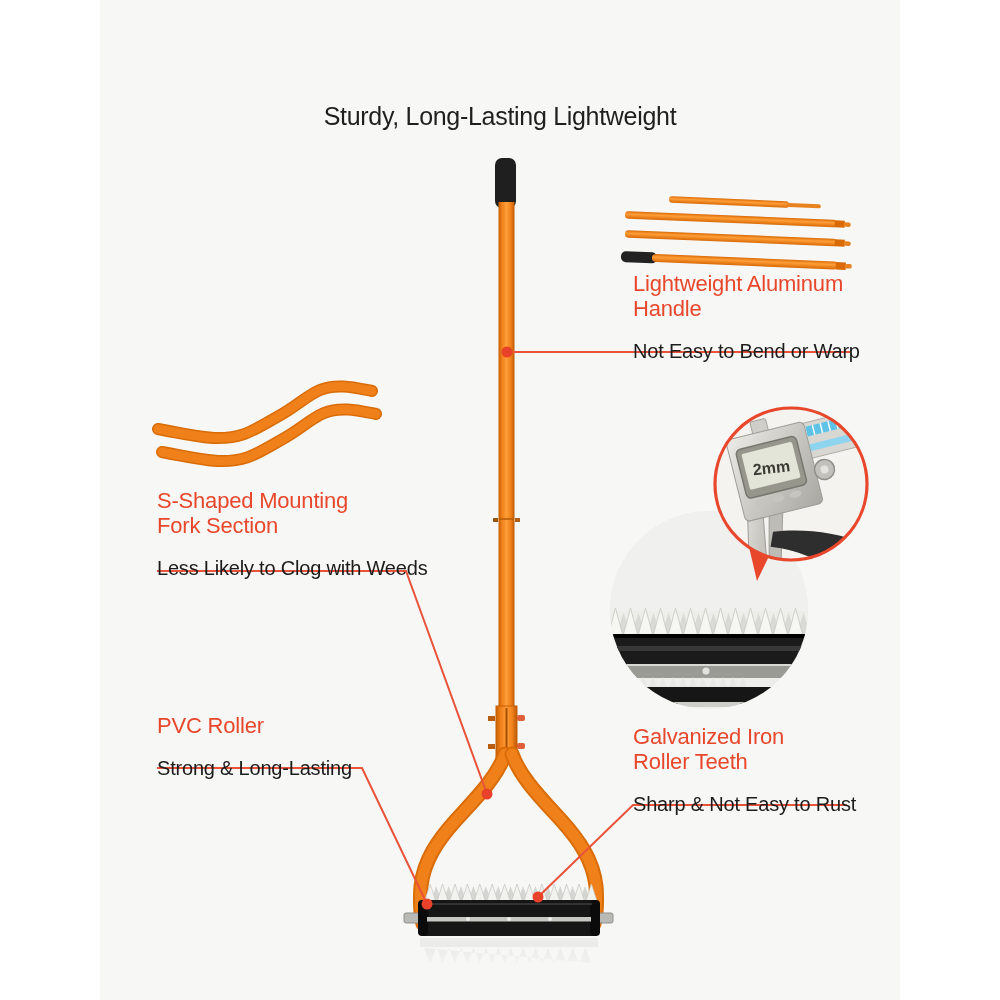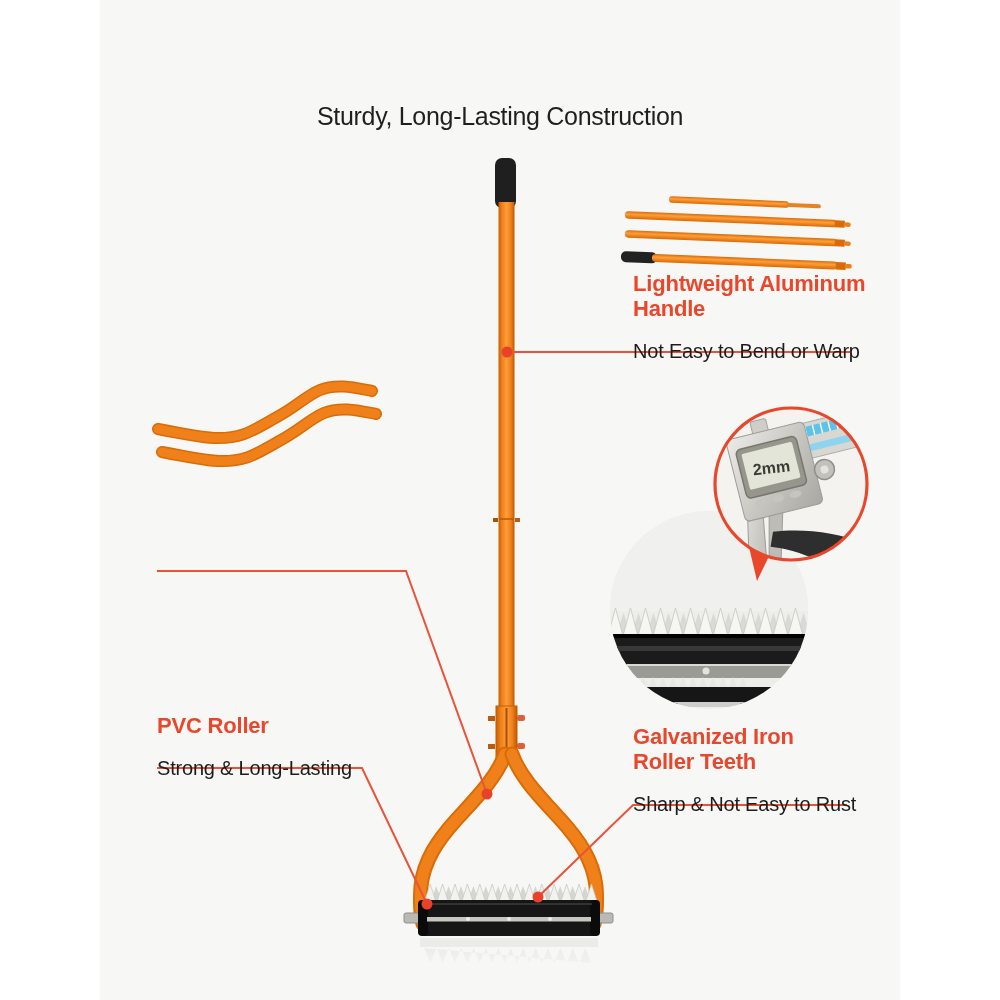--- a/index.html
+++ b/index.html
@@ -12,21 +12,21 @@
   .txt{position:absolute;}
   #title{
     left:100px;top:38px;width:800px;text-align:center;
     font-size:46px;font-weight:800;letter-spacing:-1.5px;color:#141414;line-height:52px;
   }
   #subtitle{
     left:100px;top:101px;width:800px;text-align:center;
     font-size:25px;font-weight:400;color:#1f1f1f;line-height:30px;letter-spacing:-0.3px;
   }
   .callout .head{
-    color:#E8472B;font-size:22px;font-weight:700;line-height:25px;letter-spacing:-0.2px;
+    color:#E8472B;font-size:22px;font-weight:400;line-height:25px;letter-spacing:-0.2px;
   }
   .callout .body{
     color:#1c1c1c;font-size:20px;font-weight:400;line-height:23px;margin-top:19px;white-space:nowrap;letter-spacing:-0.2px;
   }
   #co-aluminum{left:633px;top:271px;} #co-aluminum .head{width:252px;}
   #co-fork{left:157px;top:488px;}    #co-fork .head{width:230px;}
   #co-pvc{left:157px;top:713px;}     #co-pvc .head{width:260px;white-space:nowrap;}
   #co-teeth{left:633px;top:724px;}   #co-teeth .head{width:210px;}
 </style>
 </head>
@@ -208,27 +208,31 @@
       <polyline points="847,805 633,805 538,897"></polyline>
     </g>
     <g fill="#E8432A">
       <circle cx="507" cy="352" r="5.5"></circle>
       <circle cx="487" cy="794" r="5.5"></circle>
       <circle cx="427" cy="904" r="5.5"></circle>
       <circle cx="538" cy="897" r="5.5"></circle>
     </g>
   </svg>
 
-  <div id="subtitle" class="txt">Sturdy, Long-Lasting Construction</div>
+  <div id="subtitle" class="txt">Sturdy, Long-Lasting Lightweight</div>
 
   <div id="co-aluminum" class="txt callout">
     <div class="head">Lightweight Aluminum Handle</div>
     <div class="body">Not Easy to Bend or Warp</div>
   </div>
 
+  <div id="co-fork" class="txt callout">
+    <div class="head">S-Shaped Mounting Fork Section</div>
+    <div class="body">Less Likely to Clog with Weeds</div>
+  </div>
 
   <div id="co-pvc" class="txt callout">
     <div class="head">PVC Roller</div>
     <div class="body">Strong &amp; Long-Lasting</div>
   </div>
 
   <div id="co-teeth" class="txt callout">
     <div class="head">Galvanized Iron Roller Teeth</div>
     <div class="body">Sharp &amp; Not Easy to Rust</div>
   </div>

